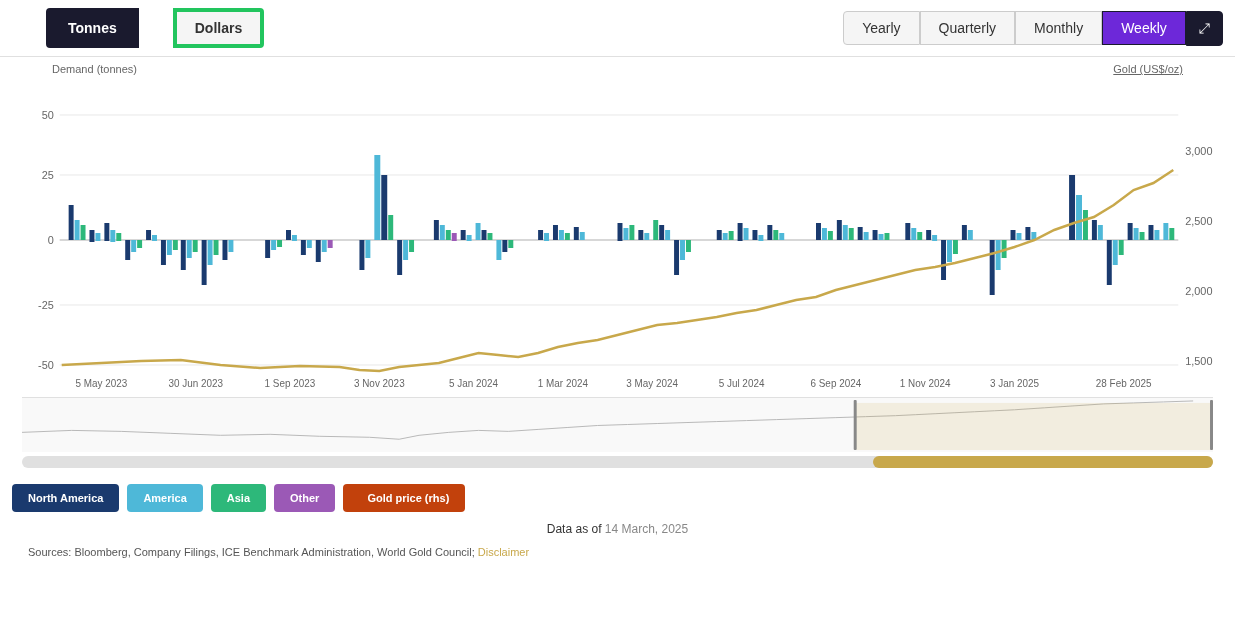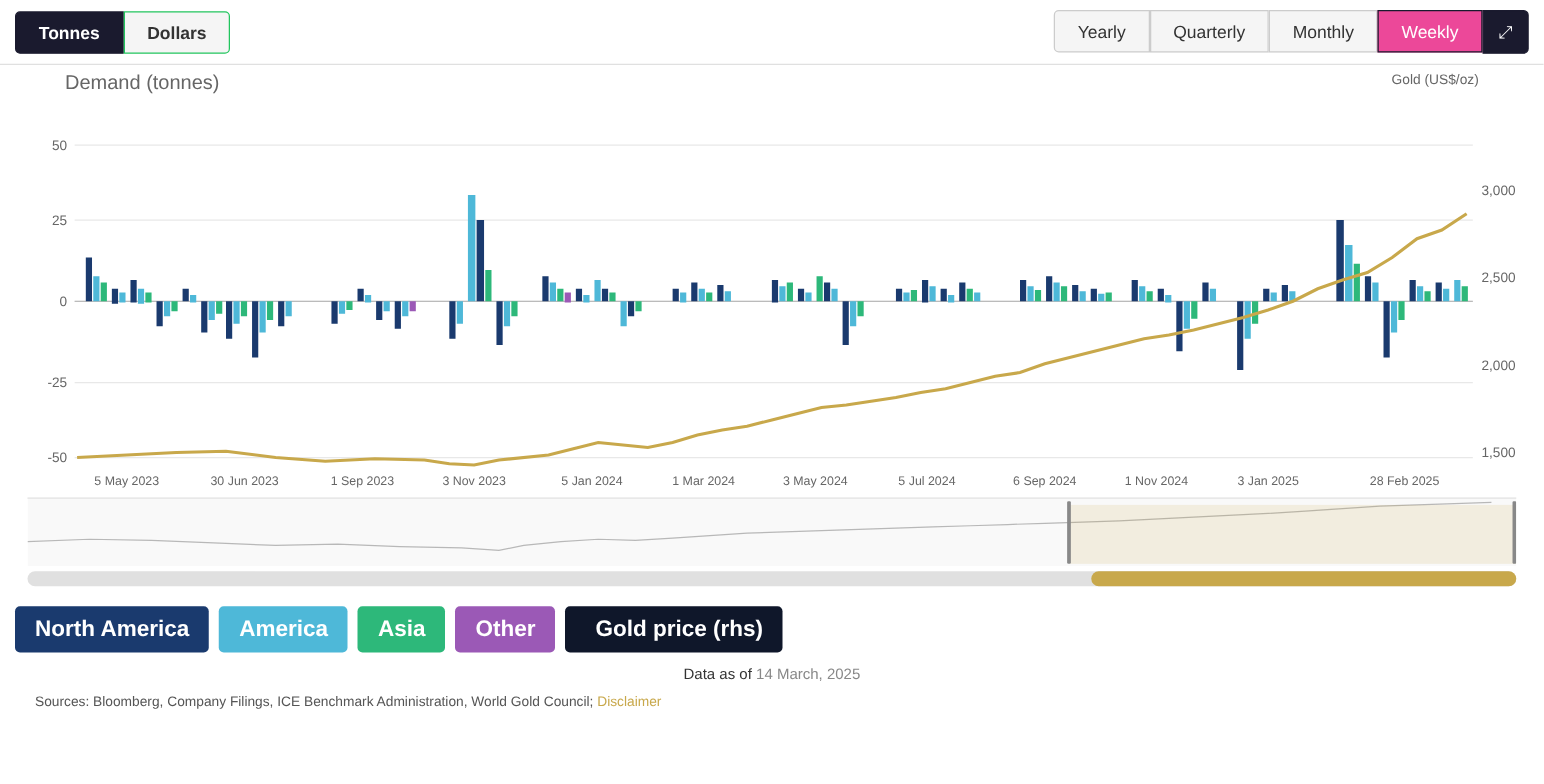--- a/index.html
+++ b/index.html
@@ -22,23 +22,24 @@
     .unit-toggle {
       display: flex;
       gap: 0;
     }
 
     .unit-btn {
       padding: 8px 18px;
       font-size: 14px;
       font-weight: 600;
       cursor: pointer;
-      border: 1px solid #22c55e;
+      border: 4px solid #22c55e;
       background: #f5f5f5;
       color: #333;
+      margin-left: 34px;
     }
     .unit-btn.active {
       background: #1a1a2e;
       color: #fff;
       border-color: #1a1a2e;
     }
     .unit-btn:first-child { border-radius: 4px 0 0 4px; }
     .unit-btn:last-child { border-radius: 0 4px 4px 0; }
 
     .period-toggle {
@@ -50,21 +51,21 @@
     .period-btn {
       padding: 8px 18px;
       font-size: 14px;
       cursor: pointer;
       border: 1px solid #ccc;
       background: #f5f5f5;
       color: #333;
       font-weight: 500;
     }
     .period-btn.active {
-      background: #ec4899;
+      background: #6d28d9;
       color: #fff;
       border-color: #1a1a2e;
     }
     .period-btn:first-child { border-radius: 4px 0 0 4px; }
 
     .period-btn-expand {
       padding: 8px 12px;
       background: #1a1a2e;
       color: #fff;
       border: 1px solid #1a1a2e;
@@ -79,26 +80,27 @@
       margin-top: 4px;
     }
 
     .axis-labels {
       display: flex;
       justify-content: space-between;
       padding: 2px 40px 0 40px;
     }
 
     .axis-label-left {
-      font-size: 16px;
+      font-size: 11px;
       color: #666;
     }
     .axis-label-right {
       font-size: 11px;
       color: #666;
+      text-decoration: underline;
     }
 
     .chart-area {
       position: relative;
       height: 320px;
       margin: 0 10px;
     }
 
     .chart-svg {
       width: 100%;
@@ -139,31 +141,31 @@
       display: flex;
       align-items: center;
       gap: 8px;
       padding: 12px 12px 4px;
       flex-wrap: wrap;
     }
 
     .legend-item {
       padding: 8px 16px;
       border-radius: 4px;
-      font-size: 18px;
+      font-size: 11px;
       font-weight: 600;
       color: #fff;
       cursor: pointer;
     }
 
     .legend-north-america { background: #1a3a6e; }
     .legend-europe { background: #4eb8d8; }
     .legend-asia { background: #2db87a; }
     .legend-other { background: #9b59b6; text-align: right; }
-    .legend-gold-price { background: #0f172a; padding-left: 24px; }
+    .legend-gold-price { background: #c2410c; padding-left: 24px; }
 
     .data-info {
       padding: 6px 12px;
       font-size: 12px;
       color: #333;
       text-align: center;
     }
     .data-info span.date {
       color: #888;
     }

